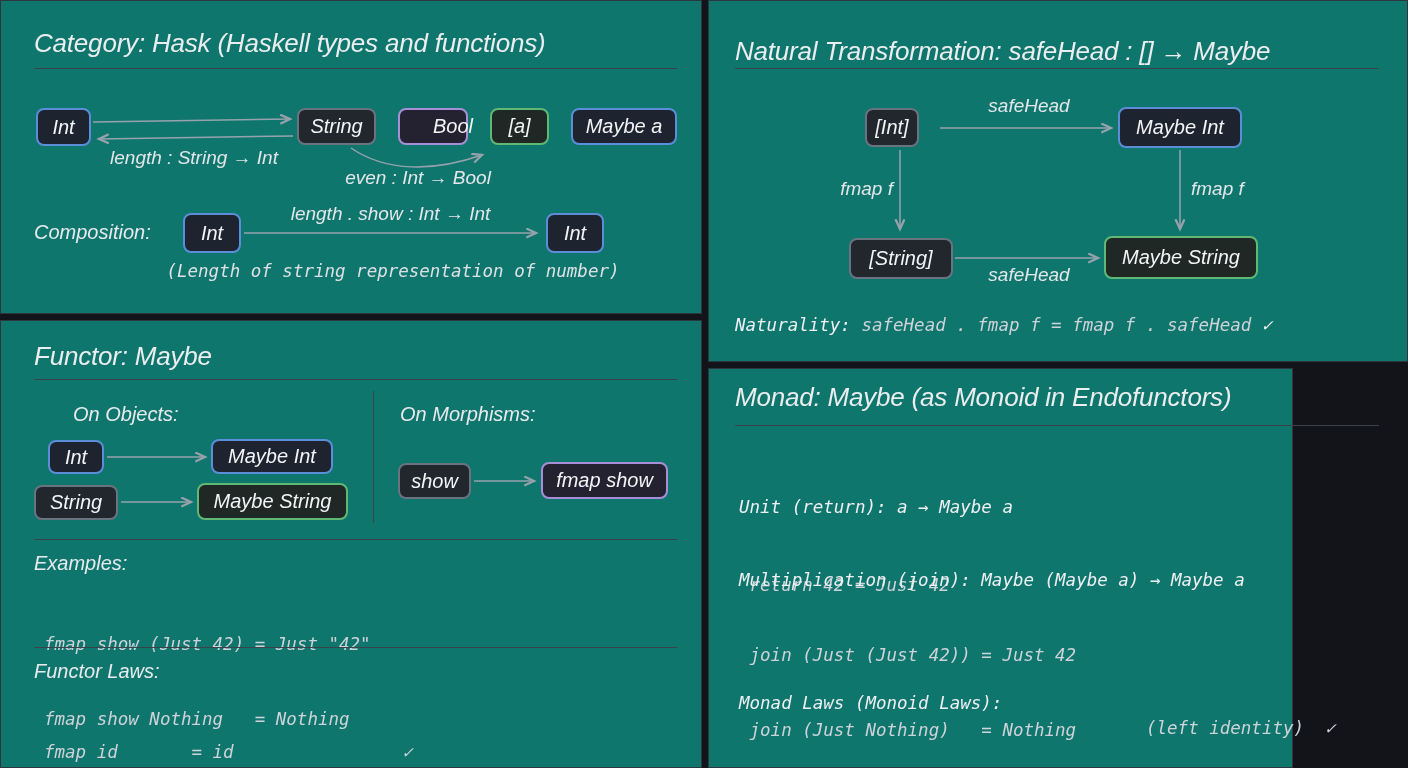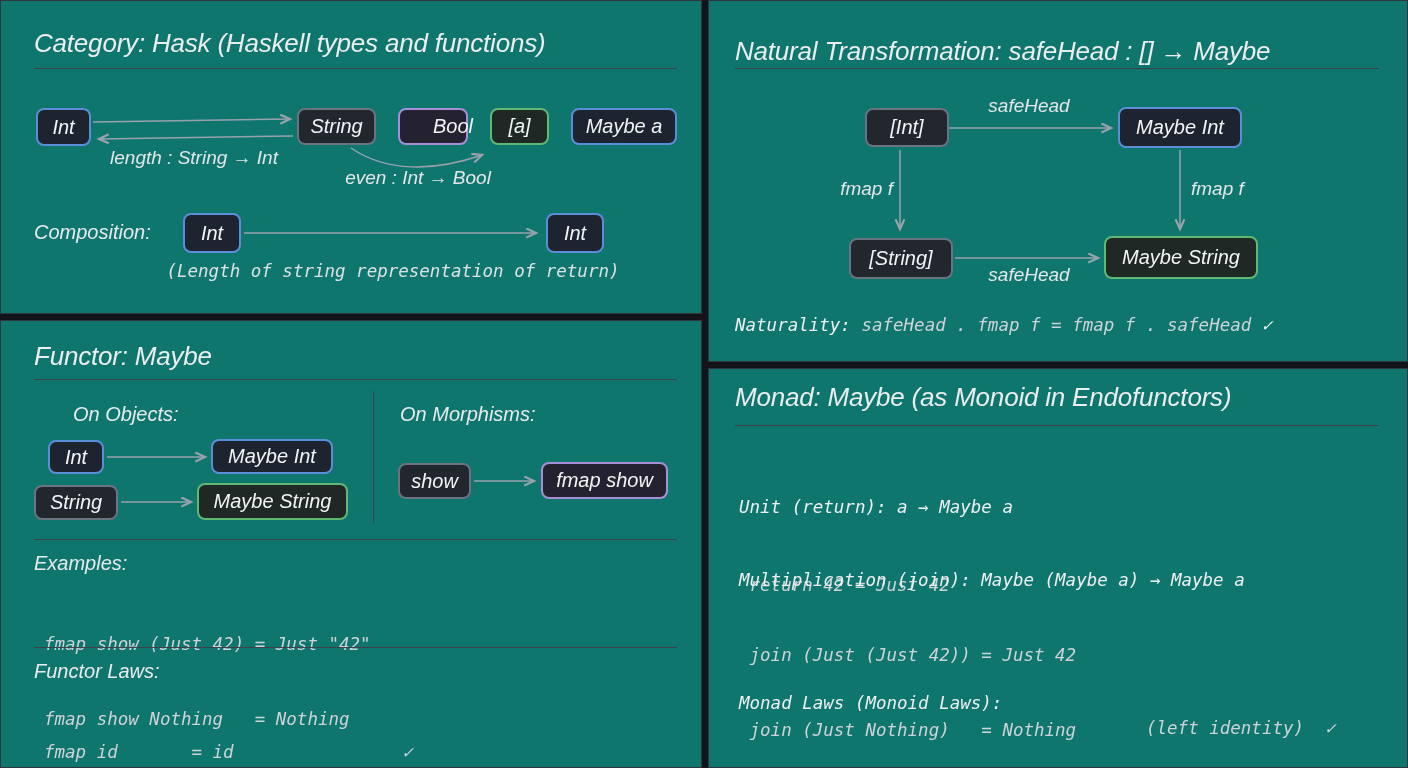--- a/index.html
+++ b/index.html
@@ -66,22 +66,23 @@
   <div class="box b-gray" style="left:296px; top:107px; width:79px;  height:37px;">String</div>
   <div class="box b-purple" style="left:397px; top:107px; width:70px;  height:37px;padding-left:40px;">Bool</div>
   <div class="box b-green" style="left:489px; top:107px; width:59px;  height:37px;">[a]</div>
   <div class="box b-blue" style="left:570px; top:107px; width:106px; height:37px;">Maybe a</div>
 
   <div class="lbl" style="left:88px;  top:146px; width:210px;">length : String → Int</div>
   <div class="lbl" style="left:317px; top:166px; width:200px;">even : Int → Bool</div>
 
   <div class="heading" style="left:33px; top:220px;">Composition:</div>
   <div class="box b-blue" style="left:182px; top:212px; width:58px; height:40px;">Int</div>
+  <div class="lbl" style="left:243px; top:202px; width:293px;">length . show : Int → Int</div>
   <div class="box b-blue" style="left:545px; top:212px; width:58px; height:40px;">Int</div>
-  <div class="code codecenter" style="left:162px; top:258px; width:460px; color:#dde1e5;">(Length of string representation of return)</div>
+  <div class="code codecenter" style="left:162px; top:258px; width:460px; color:#dde1e5;">(Length of string representation of number)</div>
 </div>
 
 <div class="panel" style="left:0; top:320px; width:702px; height:448px;">
   <div class="title" style="left:33px; top:20px;">Functor: Maybe</div>
   <div class="hr" style="left:33px; top:58px; width:643px;"></div>
 
   <div class="heading" style="left:33px; top:82px;margin-left:39px;">On Objects:</div>
   <div class="heading" style="left:399px; top:82px;text-align:center;">On Morphisms:</div>
   <div class="vdiv" style="left:372px; top:70px; height:132px;"></div>
 
@@ -127,34 +128,34 @@
       <marker id="ah3" markerWidth="10" markerHeight="10" refX="7" refY="3.5" orient="auto">
         <path d="M0.5,0.5 L7,3.5 L0.5,6.5"></path>
       </marker>
     </defs>
     <line x1="231" y1="127" x2="402" y2="127" marker-end="url(#ah3)"></line>
     <line x1="191" y1="149" x2="191" y2="228" marker-end="url(#ah3)"></line>
     <line x1="471" y1="149" x2="471" y2="228" marker-end="url(#ah3)"></line>
     <line x1="246" y1="257" x2="389" y2="257" marker-end="url(#ah3)"></line>
   </svg>
 
-  <div class="box b-gray" style="left:156px; top:107px; width:84px;  height:39px;">[Int]</div>
+  <div class="box b-gray" style="left:156px; top:107px; width:54px;  height:39px;">[Int]</div>
   <div class="box b-blue" style="left:409px; top:106px; width:124px; height:41px;">Maybe Int</div>
   <div class="box b-gray" style="left:140px; top:237px; width:104px; height:41px;">[String]</div>
   <div class="box b-green" style="left:395px; top:235px; width:154px; height:43px;">Maybe String</div>
 
   <div class="lbl" style="left:245px; top:94px;  width:150px;">safeHead</div>
   <div class="lbl" style="left:245px; top:263px; width:150px;">safeHead</div>
   <div class="lbl" style="left:100px; top:177px; width:84px; text-align:right;">fmap f</div>
   <div class="lbl" style="left:482px; top:177px; width:84px; text-align:left;">fmap f</div>
 
   <div class="code" style="left:26px; top:312px;"><span class="h">Naturality:</span><span> safeHead . fmap f = fmap f . safeHead </span><span class="check">✓</span></div>
 </div>
 
-<div class="panel" style="left:708px; top:368px; width:700px; height:400px;">
+<div class="panel" style="left:708px; top:368px; width:585px; height:400px;">
   <div class="title" style="left:26px; top:13px;">Monad: Maybe (as Monoid in Endofunctors)</div>
   <div class="hr" style="left:26px; top:56px; width:644px;"></div>
 
   <div class="code code26" style="left:30px; top:73px;">
     <div class="h">Unit (return): a → Maybe a</div>
     <div> return 42 = Just 42</div>
   </div>
 
   <div class="code" style="left:30px; top:149px;">
     <div class="h">Multiplication (join): Maybe (Maybe a) → Maybe a</div>

